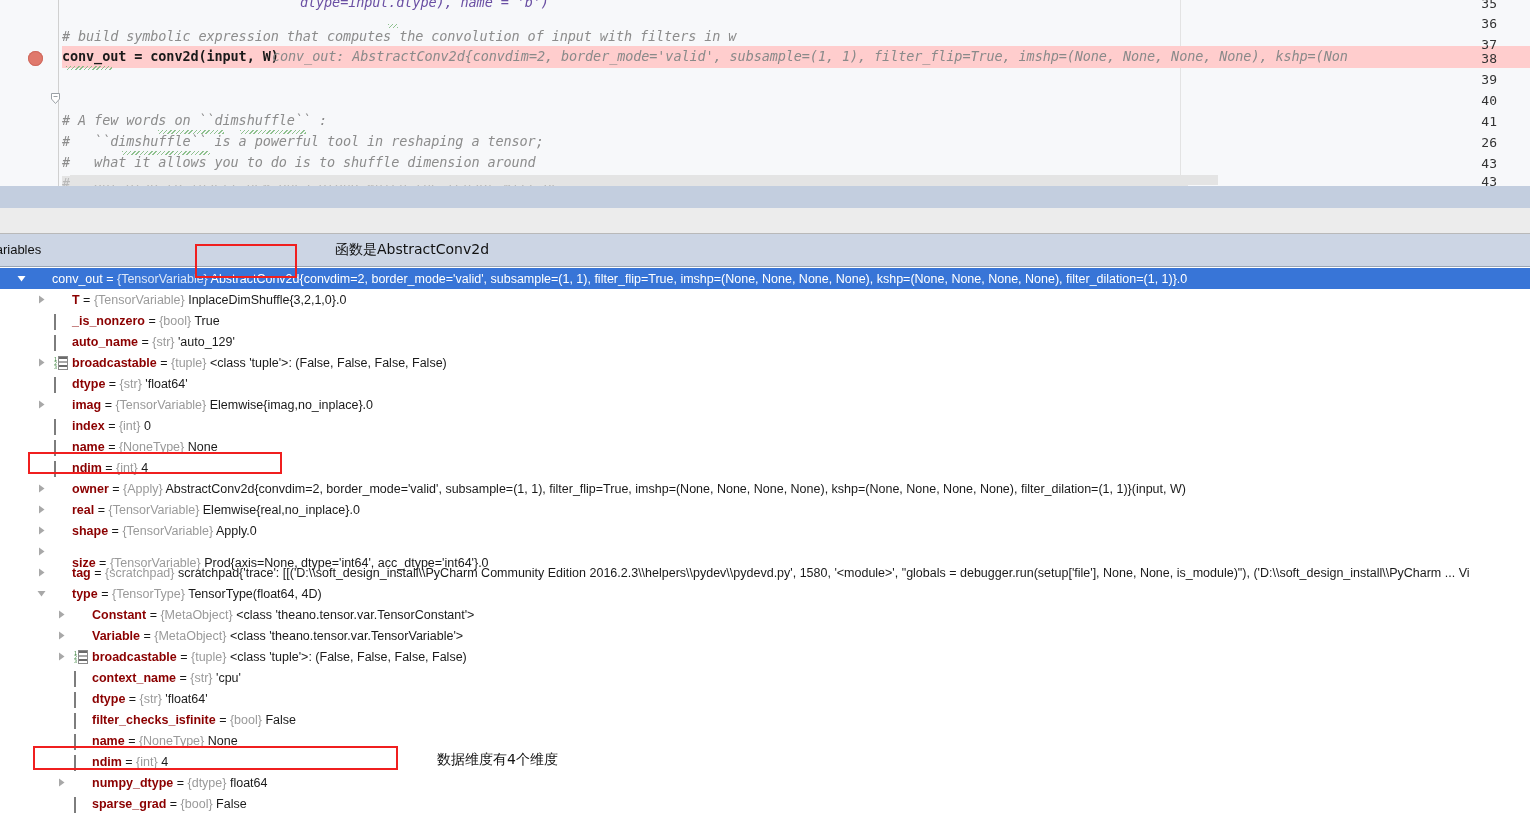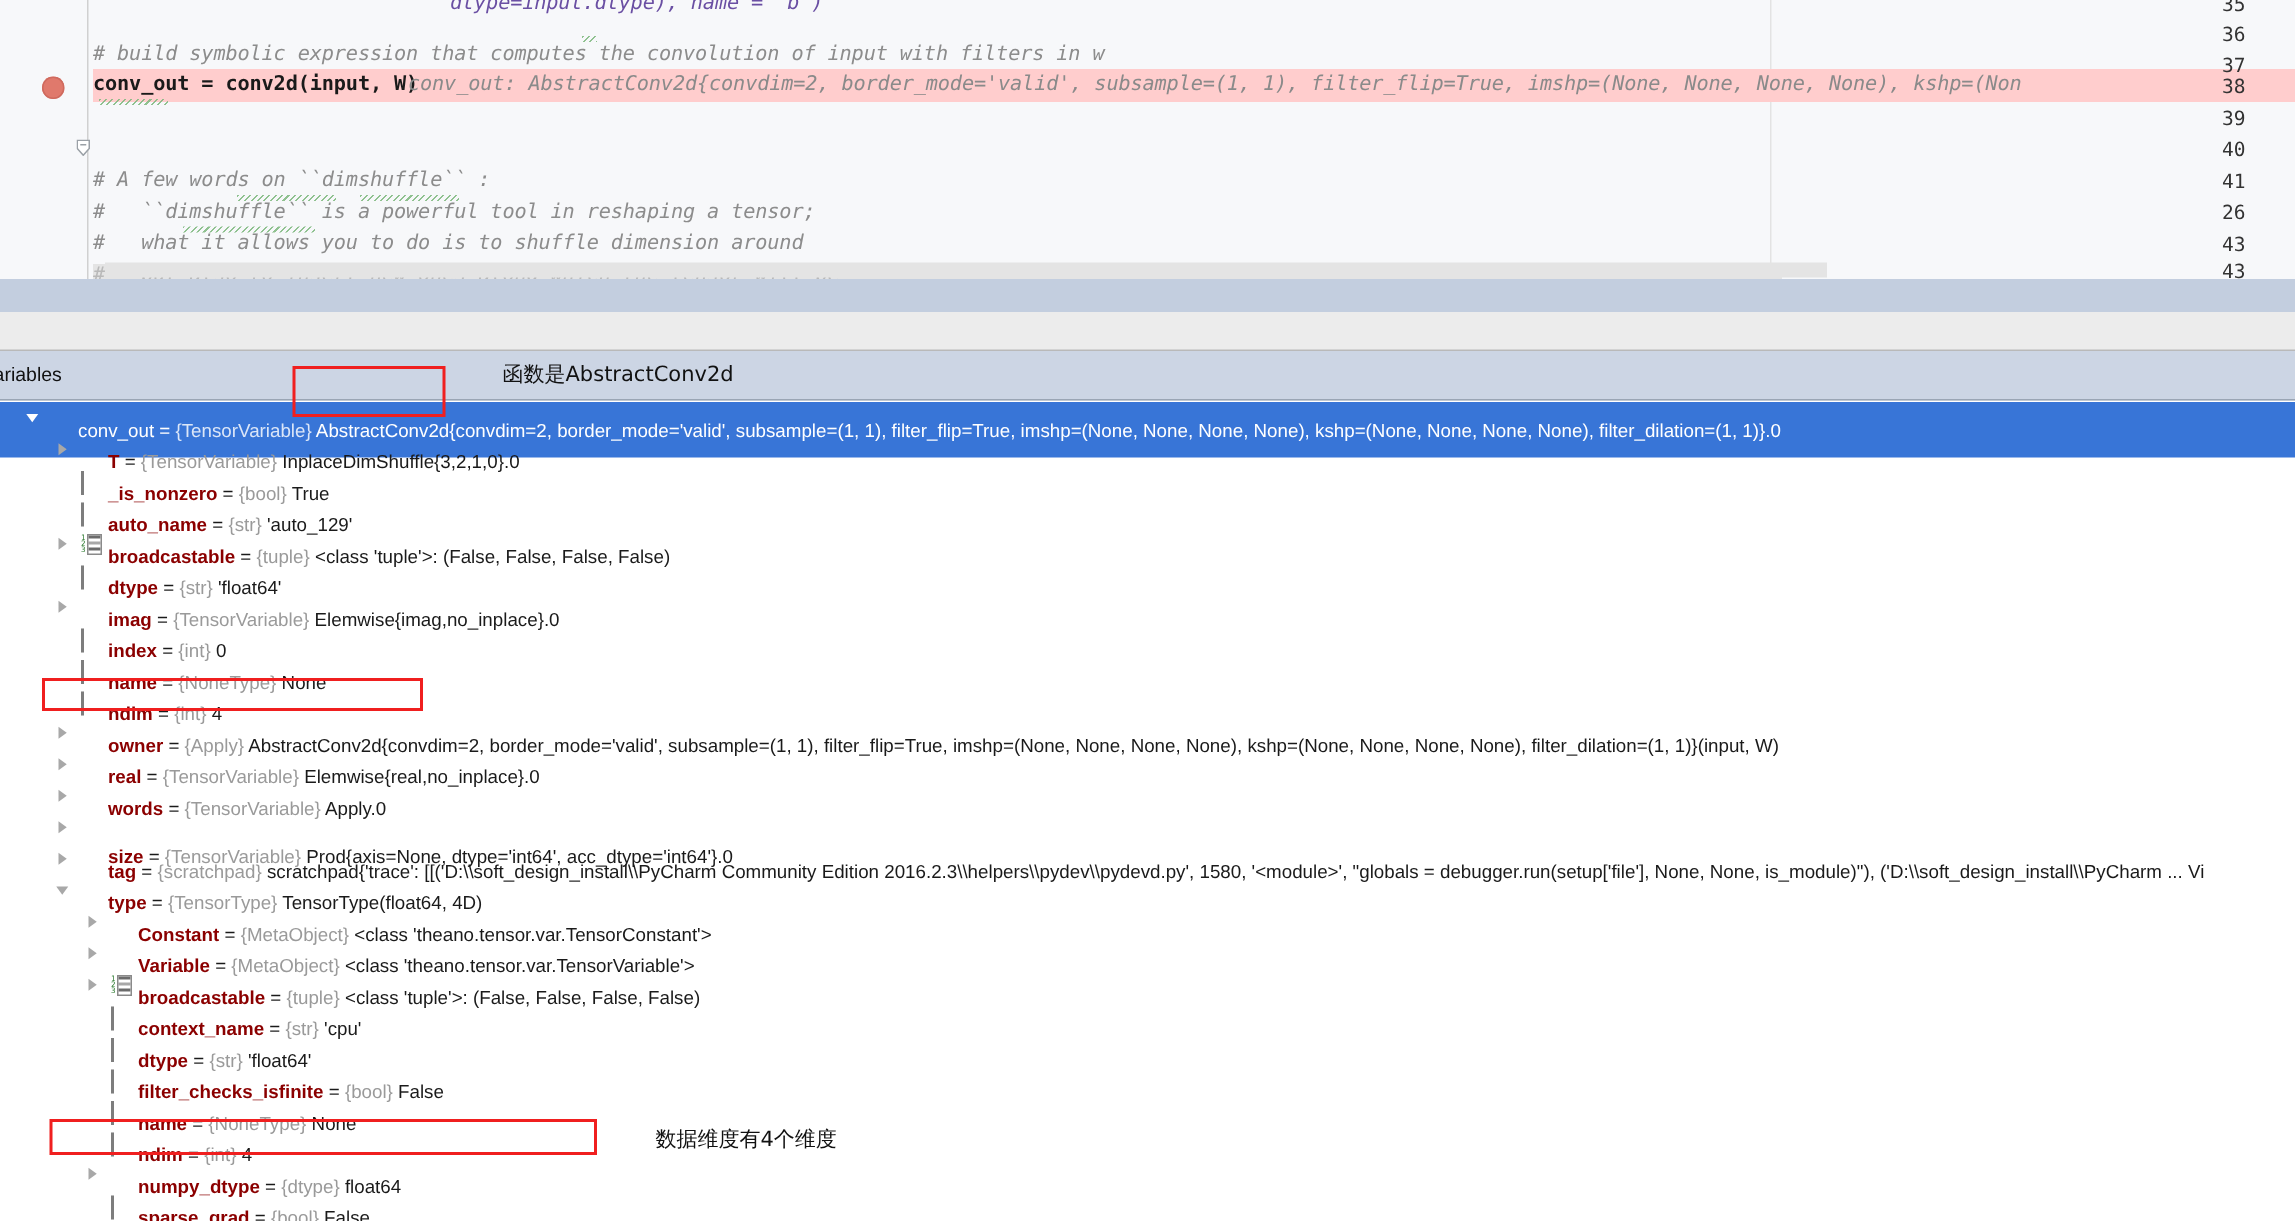--- a/index.html
+++ b/index.html
@@ -123,21 +123,21 @@
   #var-header-bottomline {
     position:absolute; left:0; top:32px; width:1530px; height:1px; background:#9aa5b4;
   }
   #annot-top {
     position:absolute; left:335px; top:7px;
     font-size:14px; color:#111;
     font-family:"DejaVu Sans", sans-serif;
   }
 
   .row {
-    position:absolute; left:0; width:1530px; height:37px;
+    position:absolute; left:0; width:1530px; height:21px;
     font-size:12.5px; white-space:nowrap;
     display:flex; align-items:center;
   }
   .row.selected { background:#3875d7; }
   .arrow {
     position:absolute; width:11px; height:11px;
   }
   .arrow svg{display:block}
   .vicon { position:absolute; width:14px; height:12px; }
   .rowtext {
@@ -379,21 +379,21 @@
         <span class="vicon" style="left: 54px; top: 5px;"><span class="ic-obj"></span></span>
         <span class="rowtext" style="left: 72px;"><span class="vname">real</span><span class="veq"> = </span><span class="vtype">{TensorVariable}</span><span class="vval"> Elemwise{real,no_inplace}.0</span></span>
       </div>
       <div class="row" style="top: 286px;">
         <span class="arrow" style="left: 37px; top: 6px;">
           <svg width="9" height="9" viewBox="0 0 9 9">
             <path d="M2 0.5 L7.5 4.5 L2 8.5 Z" fill="#a8a8a8"></path>
           </svg>
         </span>
         <span class="vicon" style="left: 54px; top: 5px;"><span class="ic-obj"></span></span>
-        <span class="rowtext" style="left: 72px;"><span class="vname">words</span><span class="veq"> = </span><span class="vtype">{TensorVariable}</span><span class="vval"> Apply.0</span></span>
+        <span class="rowtext" style="left: 72px;"><span class="vname">shape</span><span class="veq"> = </span><span class="vtype">{TensorVariable}</span><span class="vval"> Apply.0</span></span>
       </div>
       <div class="row" style="top: 307px;">
         <span class="arrow" style="left: 37px; top: 6px;">
           <svg width="9" height="9" viewBox="0 0 9 9">
             <path d="M2 0.5 L7.5 4.5 L2 8.5 Z" fill="#a8a8a8"></path>
           </svg>
         </span>
         <span class="vicon" style="left: 54px; top: 5px;"><span class="ic-obj"></span></span>
         <span class="rowtext" style="left: 72px; margin-top: 23px;"><span class="vname">size</span><span class="veq"> = </span><span class="vtype">{TensorVariable}</span><span class="vval"> Prod{axis=None, dtype='int64', acc_dtype='int64'}.0</span></span>
       </div>

